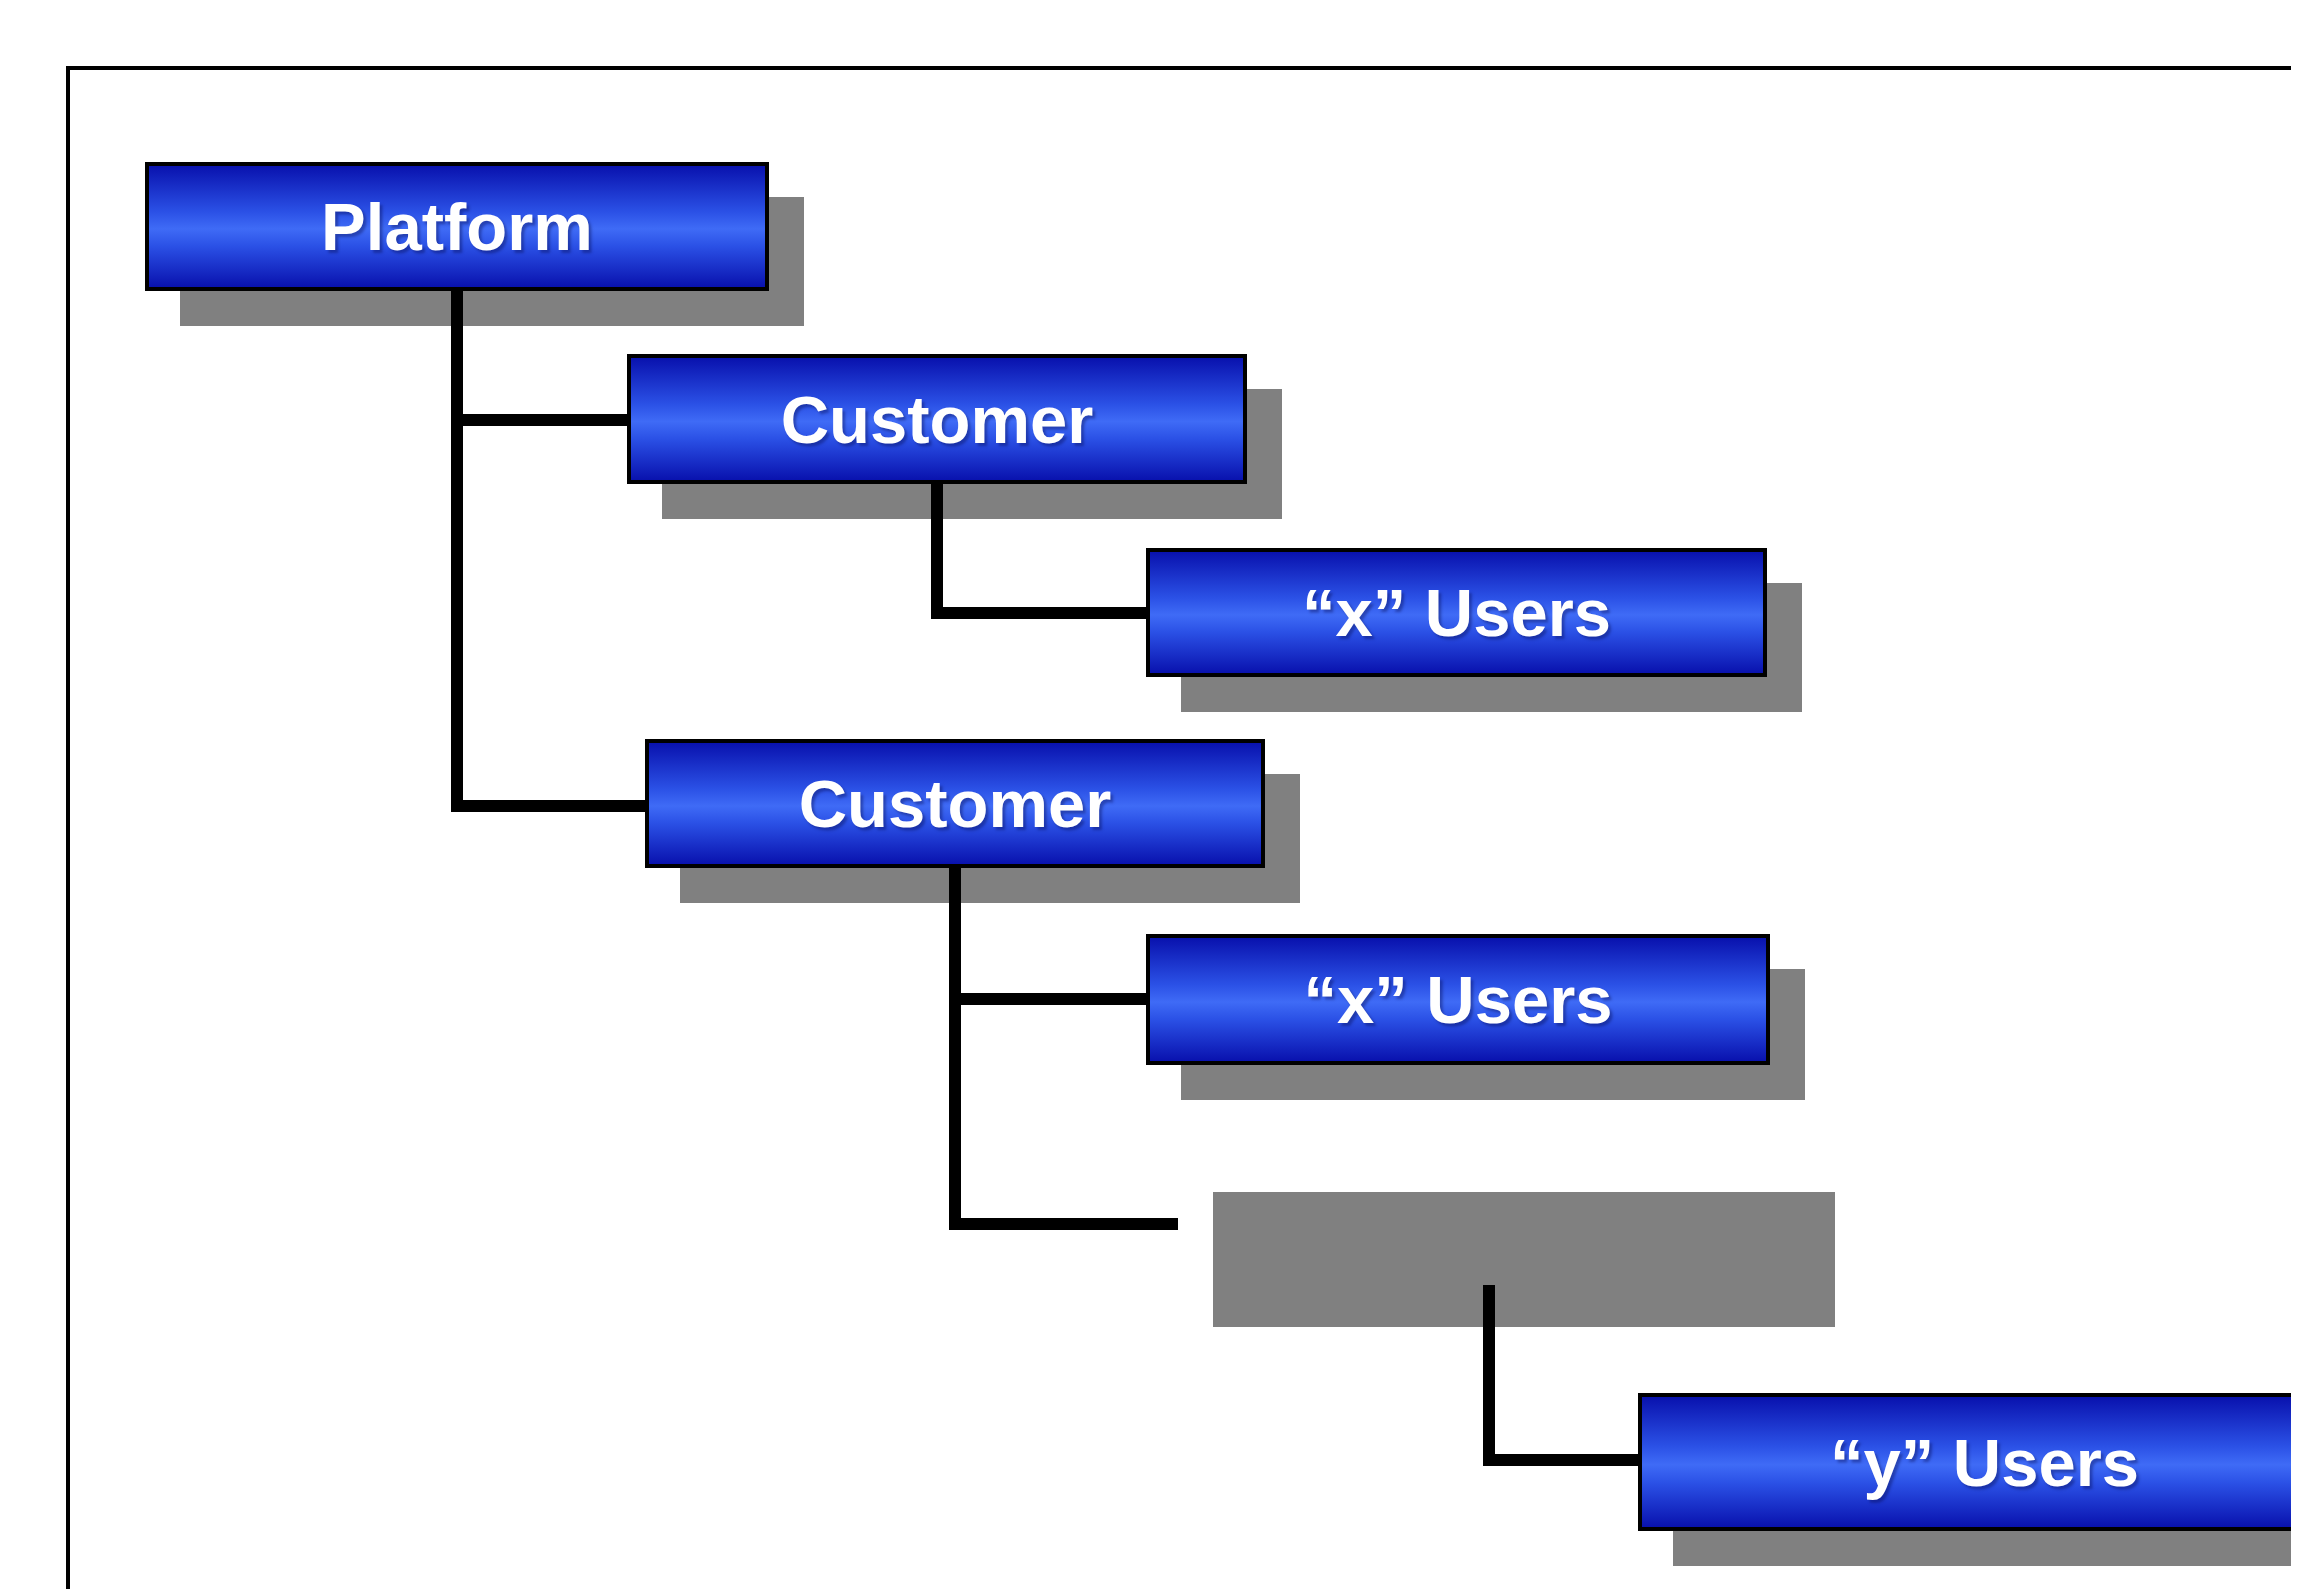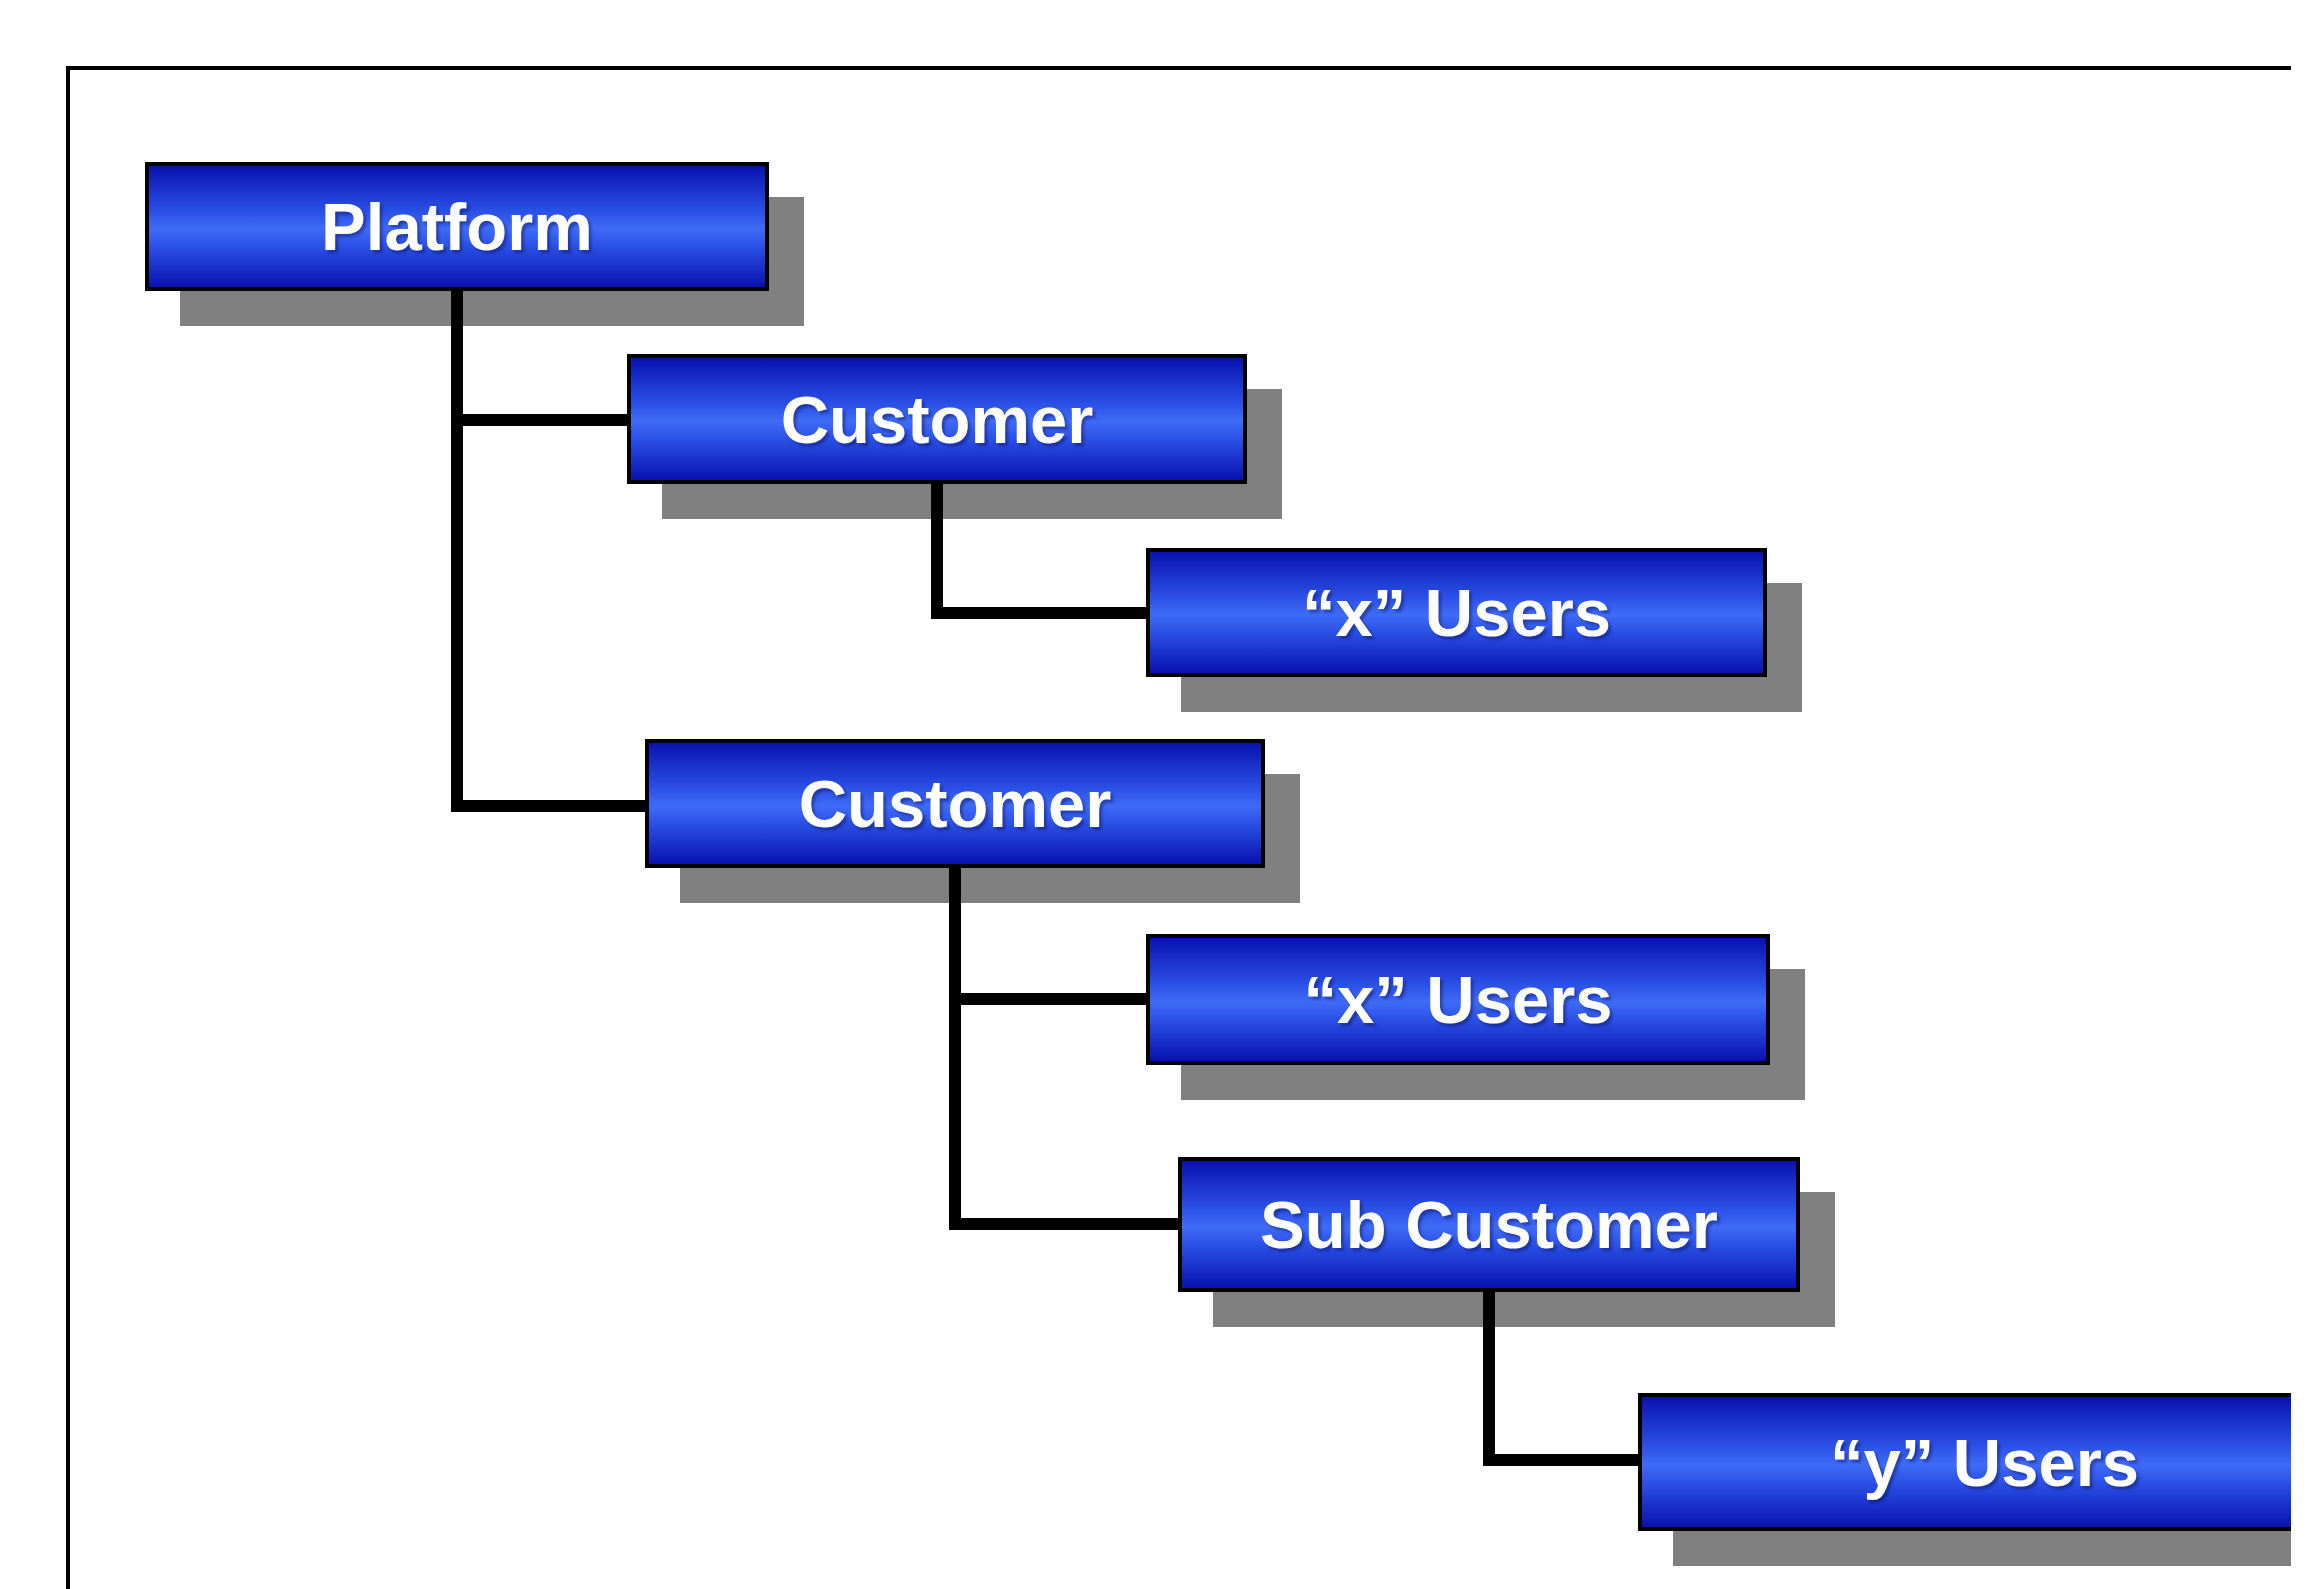--- a/index.html
+++ b/index.html
@@ -123,21 +123,18 @@
   </div>
   <div class="node pos-x-users-1">
     <span>“x” Users</span>
   </div>
   <div class="node pos-customer-2">
     <span>Customer</span>
   </div>
   <div class="node pos-x-users-2">
     <span>“x” Users</span>
   </div>
-  <div class="node pos-sub-customer">
-    <span>Sub Customer</span>
-  </div>
   <div class="node pos-y-users">
     <span>“y” Users</span>
   </div>
 
 </div>
 
 
 </body></html>

